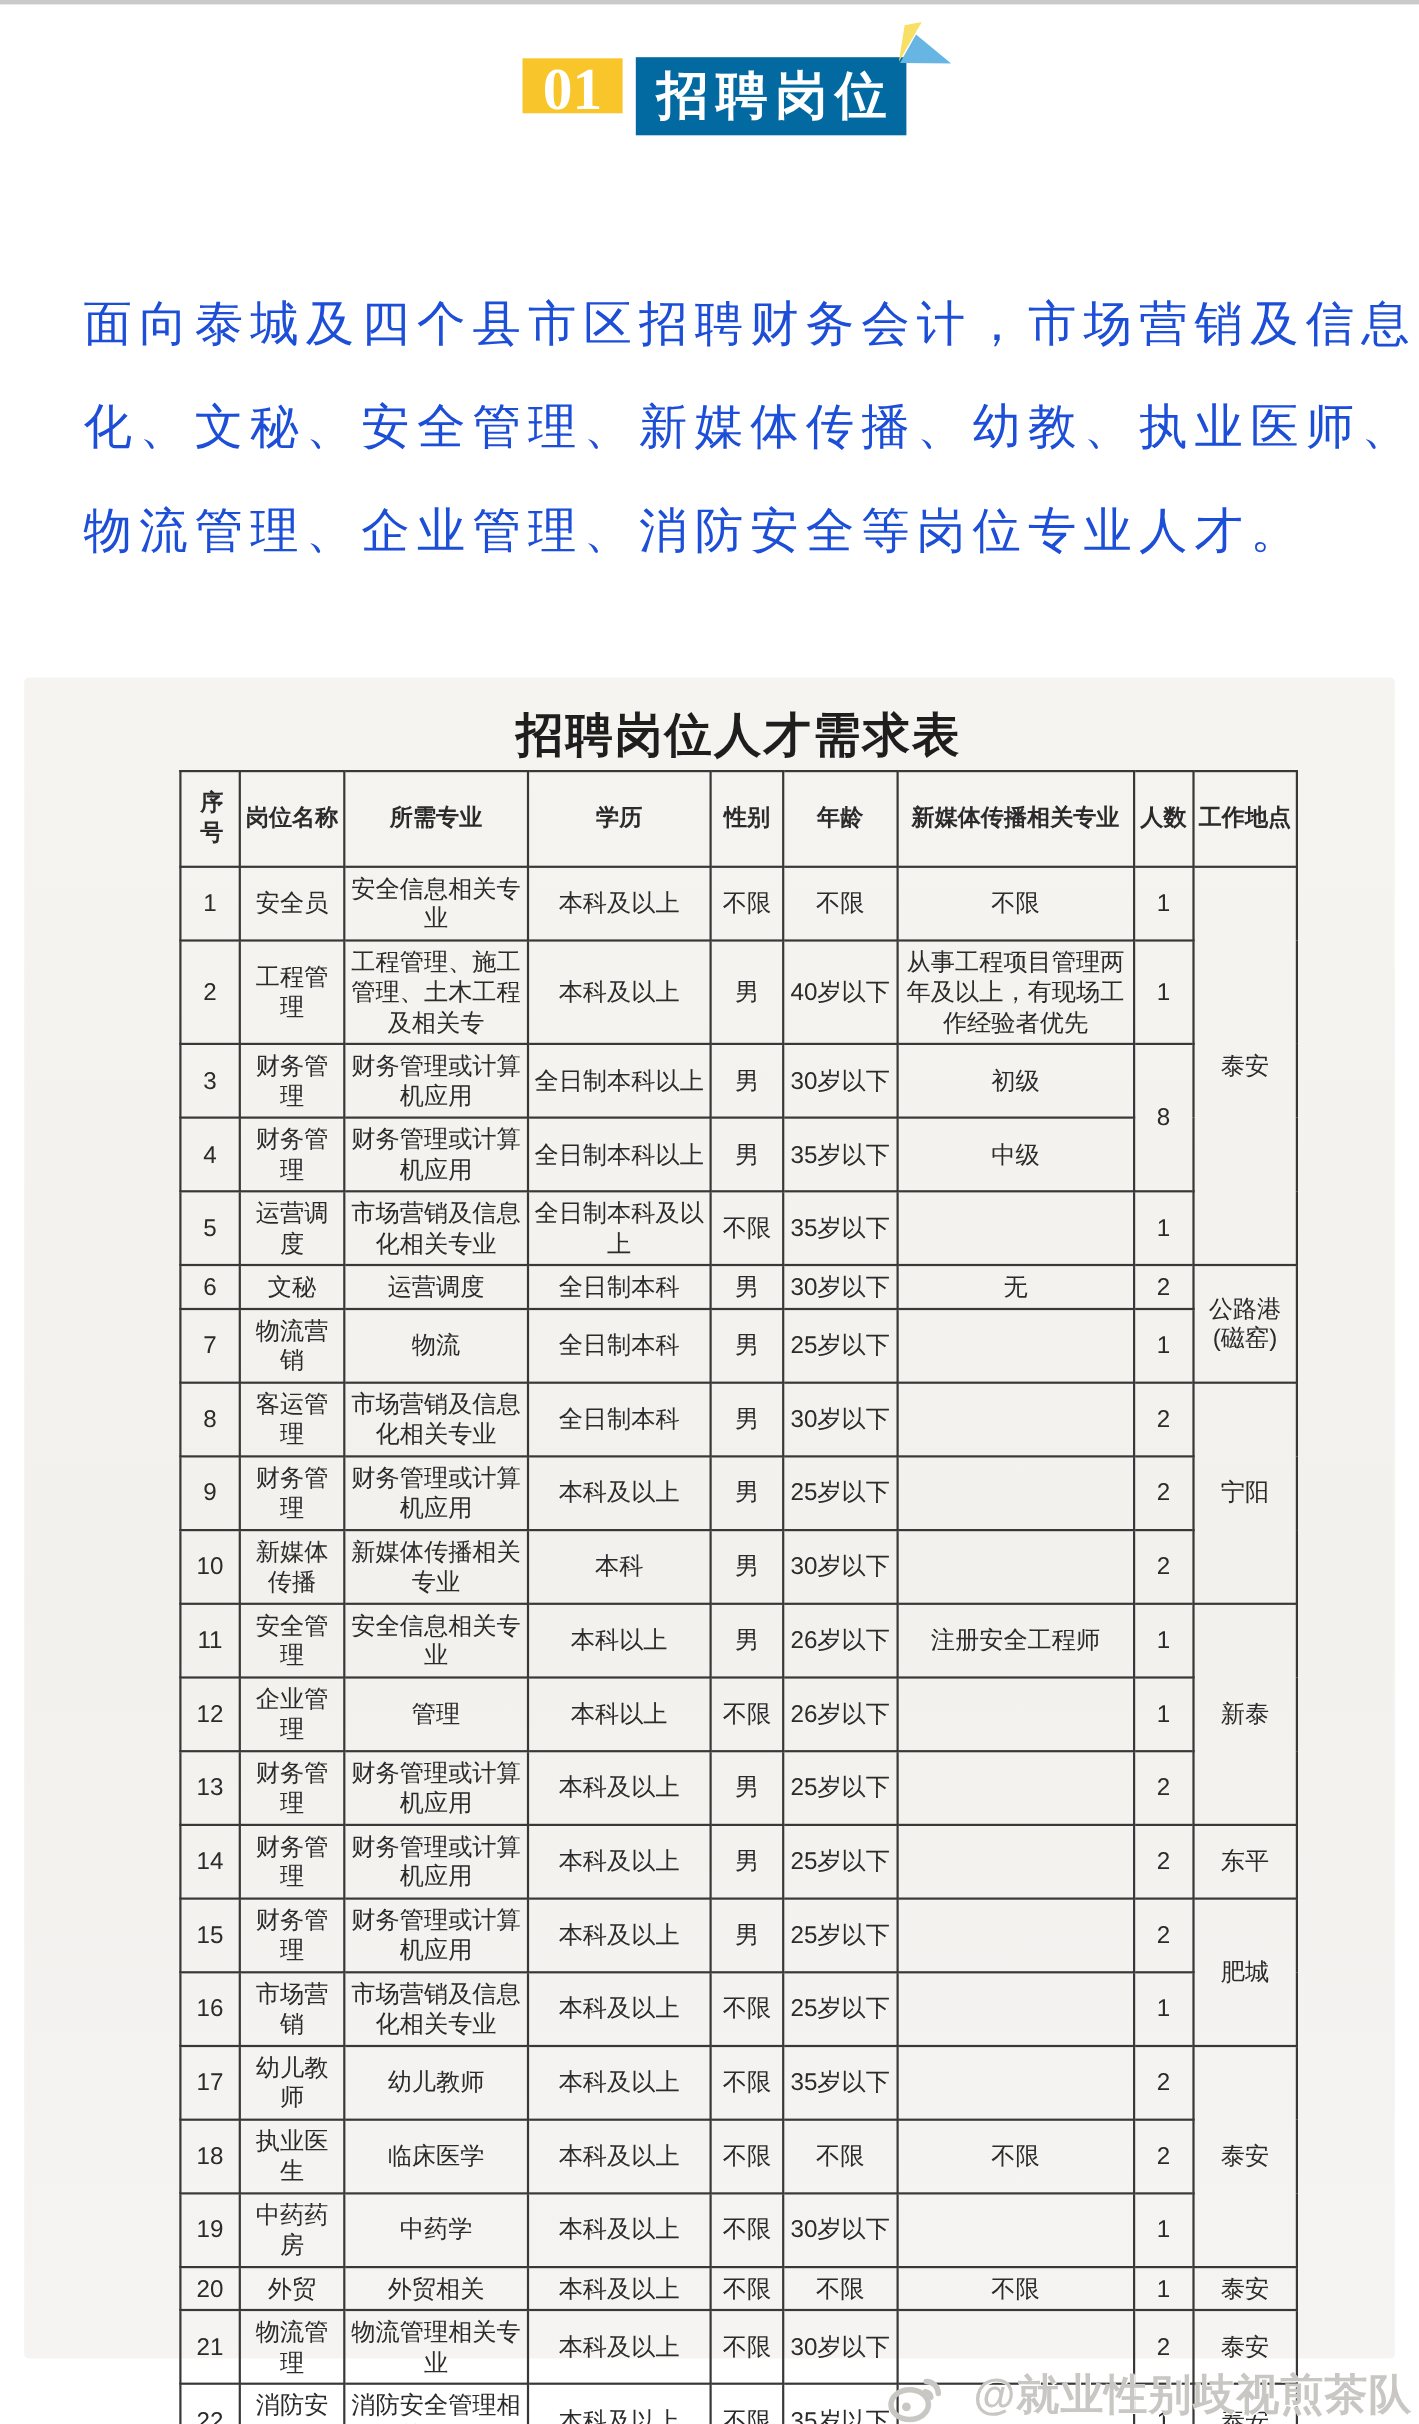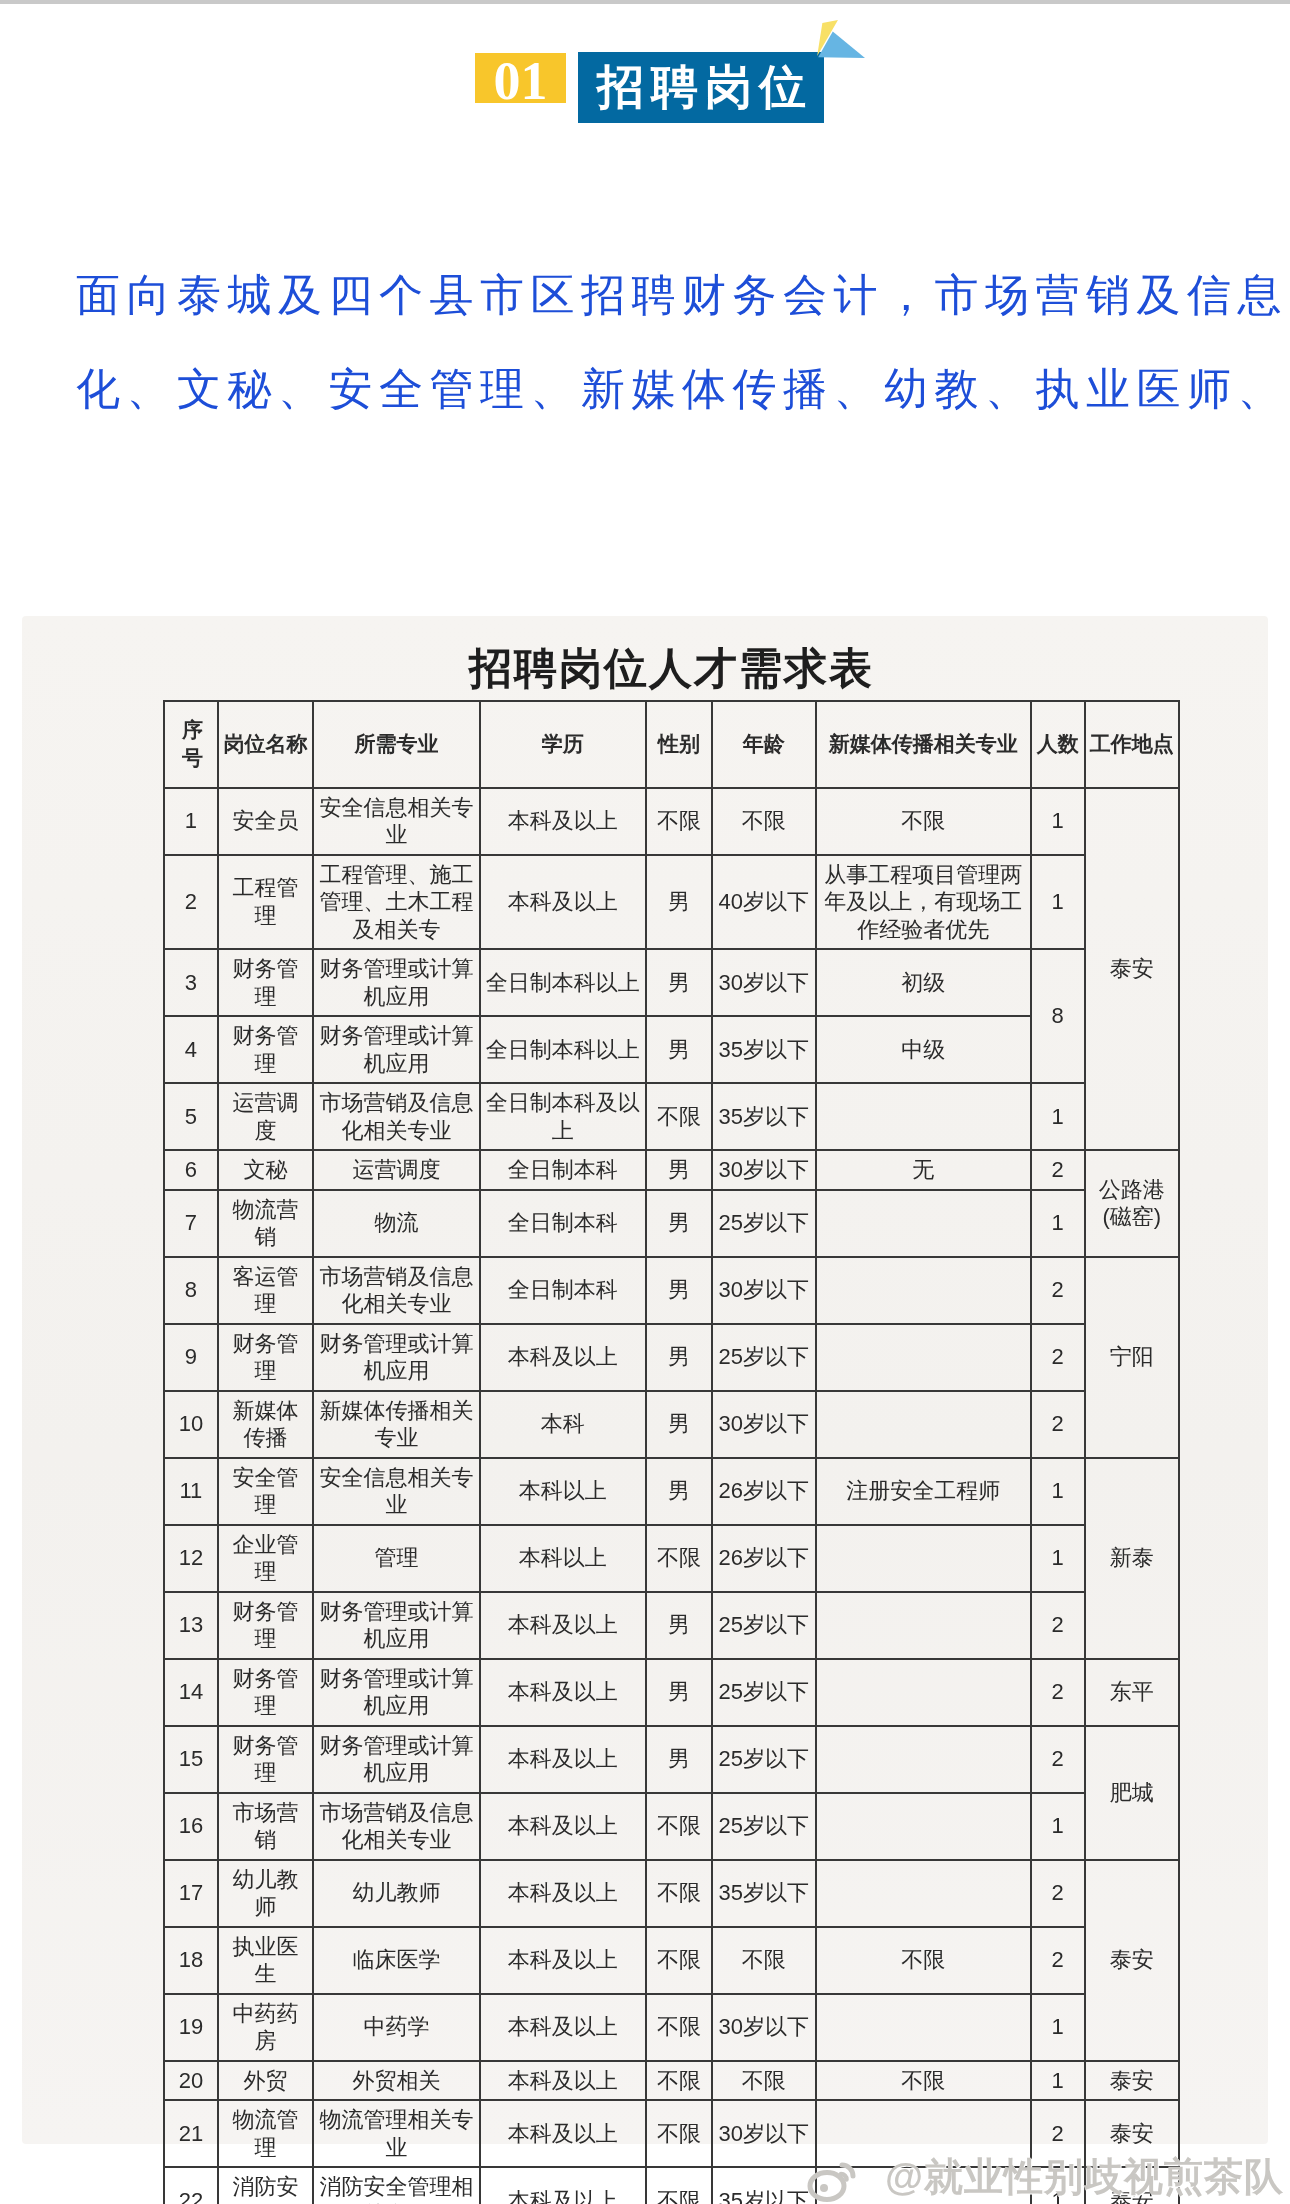--- a/index.html
+++ b/index.html
@@ -119,20 +119,21 @@
   <div class="badge-num">01</div>
   <div class="badge-title">招聘岗位</div>
   <div class="badge-tris">
     <div class="tri tri-yellow"></div>
     <div class="tri tri-blue"></div>
   </div>
 
   <div class="intro">
     <div>面向泰城及四个县市区招聘财务会计，市场营销及信息</div>
     <div>化、文秘、安全管理、新媒体传播、幼教、执业医师、</div>
+    <div>物流管理、企业管理、消防安全等岗位专业人才。</div>
   </div>
 
   <div class="scan"></div>
 
   <div class="table-title">招聘岗位人才需求表</div>
 
   <table class="req">
     <colgroup>
       <col style="width:5.3%">
         <col style="width:9.4%">

